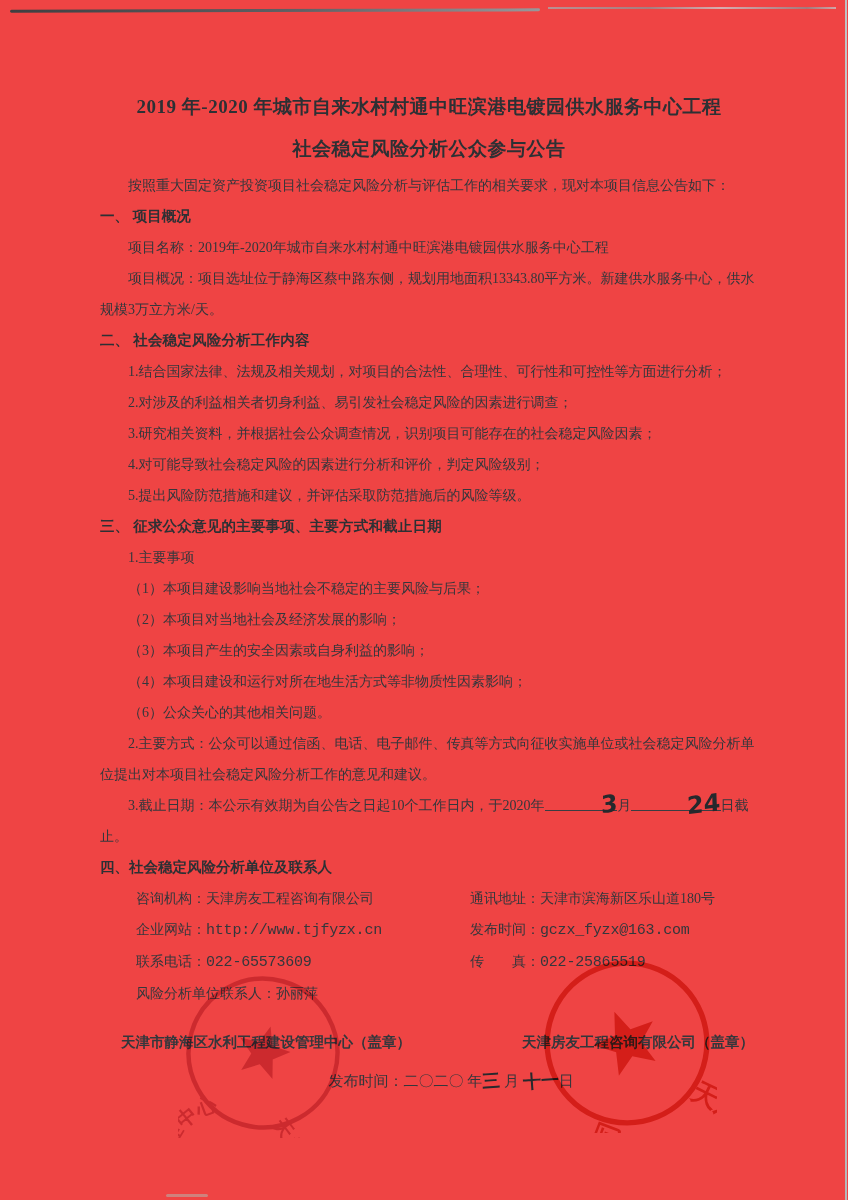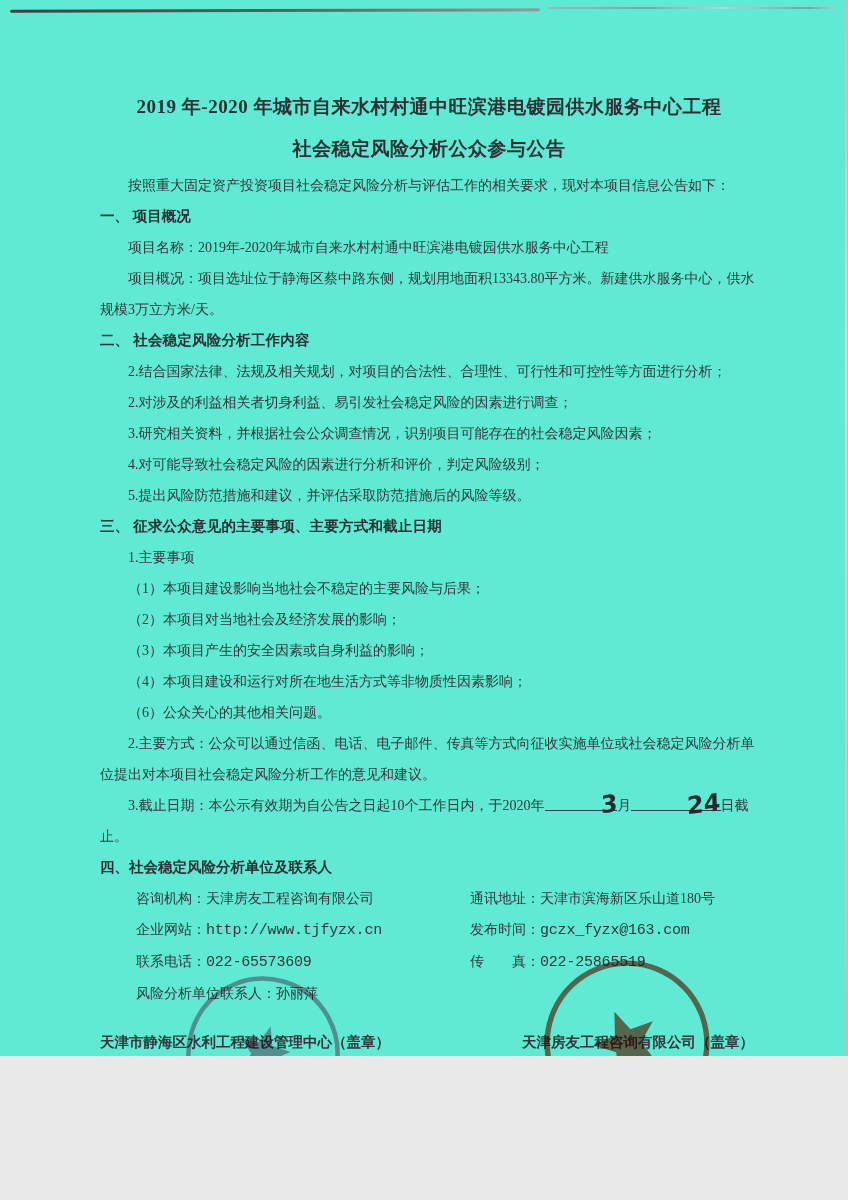--- a/index.html
+++ b/index.html
@@ -3,22 +3,22 @@
 <meta charset="utf-8">
 <style>
   html,body { margin:0; padding:0; }
   body {
     width:848px; height:1200px;
     background:#e9e9e9;
     font-family:"Liberation Serif", serif;
   }
   .page {
     position:relative;
-    width:848px; height:1056px;
-    background:#5eead4;
+    width:848px; height:1200px;
+    background:#ef4444;
     overflow:hidden;
     color:#34373c;
   }
   
   .top-line {
     position:absolute; top:9px; left:10px; width:530px; height:3px;
     background:linear-gradient(90deg,#3f3f41,#616165 55%,#98989b);
     transform:rotate(-0.15deg); border-radius:2px;
   }
   .top-line-2 {
@@ -70,21 +70,21 @@
   
   .contact-row { position:relative; }
   .c-left { padding-left:36px; }
   .c-right { position:absolute; left:370px; top:0; }
 
   
   .sign-row {
     margin-top:18px; display:flex; justify-content:space-between;
     font-weight:bold; font-size:14.5px;
   }
-  .sign-row .l { margin-left:0; }
+  .sign-row .l { margin-left:21px; }
   .sign-row .r { margin-right:4px;text-align:center; }
   .date-row { margin-top:8px; text-align:center; padding-left:44px; font-size:15px; }
 
   
   .stamp { position:absolute; mix-blend-mode:multiply; pointer-events:none; }
   .stamp-left  { left:178px; top:968px; opacity:.62; }
   .stamp-right { left:537px; top:953px; opacity:.82; }
 </style>
 </head>
 <body>
@@ -101,21 +101,21 @@
     <p class="doc-title">2019 年-2020 年城市自来水村村通中旺滨港电镀园供水服务中心工程</p>
     <p class="doc-title">社会稳定风险分析公众参与公告</p>
 
     <p class="indent">按照重大固定资产投资项目社会稳定风险分析与评估工作的相关要求，现对本项目信息公告如下：</p>
 
     <p class="sec-heading">一、 项目概况</p>
     <p class="indent">项目名称：2019年-2020年城市自来水村村通中旺滨港电镀园供水服务中心工程</p>
     <p class="indent">项目概况：项目选址位于静海区蔡中路东侧，规划用地面积13343.80平方米。新建供水服务中心，供水规模3万立方米/天。</p>
 
     <p class="sec-heading sp">二、 社会稳定风险分析工作内容</p>
-    <p class="indent">2.结合国家法律、法规及相关规划，对项目的合法性、合理性、可行性和可控性等方面进行分析；</p>
+    <p class="indent">1.结合国家法律、法规及相关规划，对项目的合法性、合理性、可行性和可控性等方面进行分析；</p>
     <p class="indent">2.对涉及的利益相关者切身利益、易引发社会稳定风险的因素进行调查；</p>
     <p class="indent">3.研究相关资料，并根据社会公众调查情况，识别项目可能存在的社会稳定风险因素；</p>
     <p class="indent">4.对可能导致社会稳定风险的因素进行分析和评价，判定风险级别；</p>
     <p class="indent">5.提出风险防范措施和建议，并评估采取防范措施后的风险等级。</p>
 
     <p class="sec-heading sp">三、 征求公众意见的主要事项、主要方式和截止日期</p>
     <p class="indent">1.主要事项</p>
     <p class="indent">（1）本项目建设影响当地社会不稳定的主要风险与后果；</p>
     <p class="indent">（2）本项目对当地社会及经济发展的影响；</p>
     <p class="indent">（3）本项目产生的安全因素或自身利益的影响；</p>

